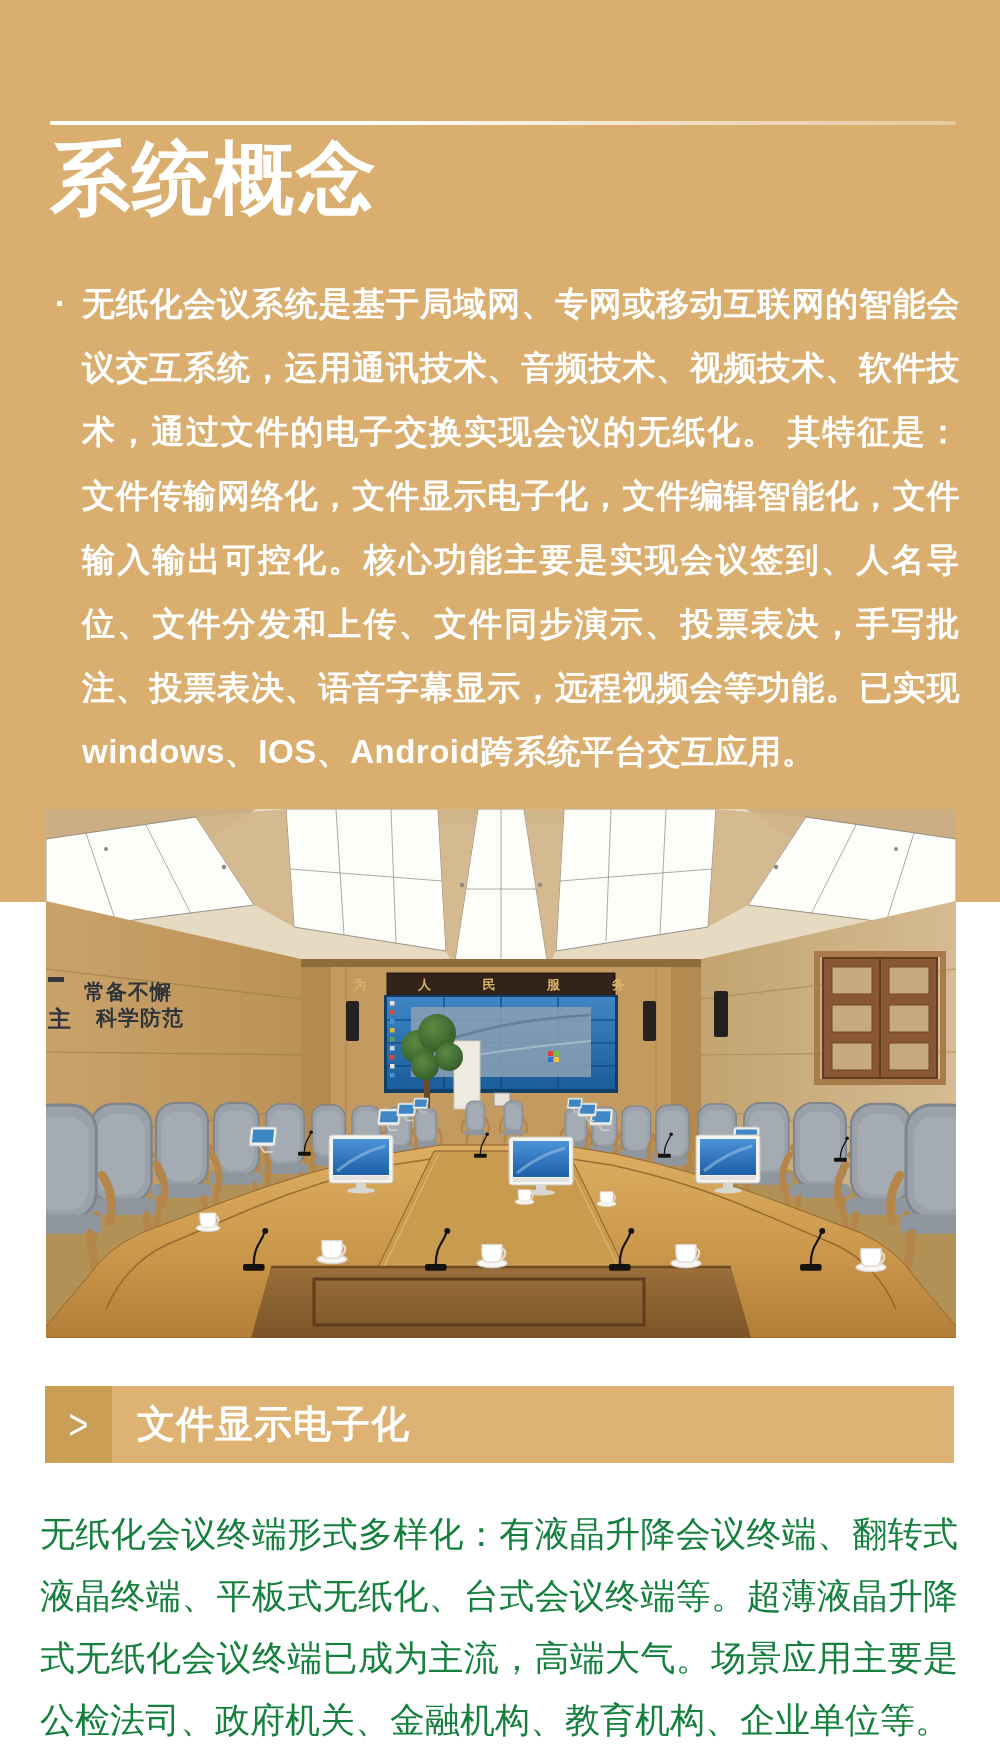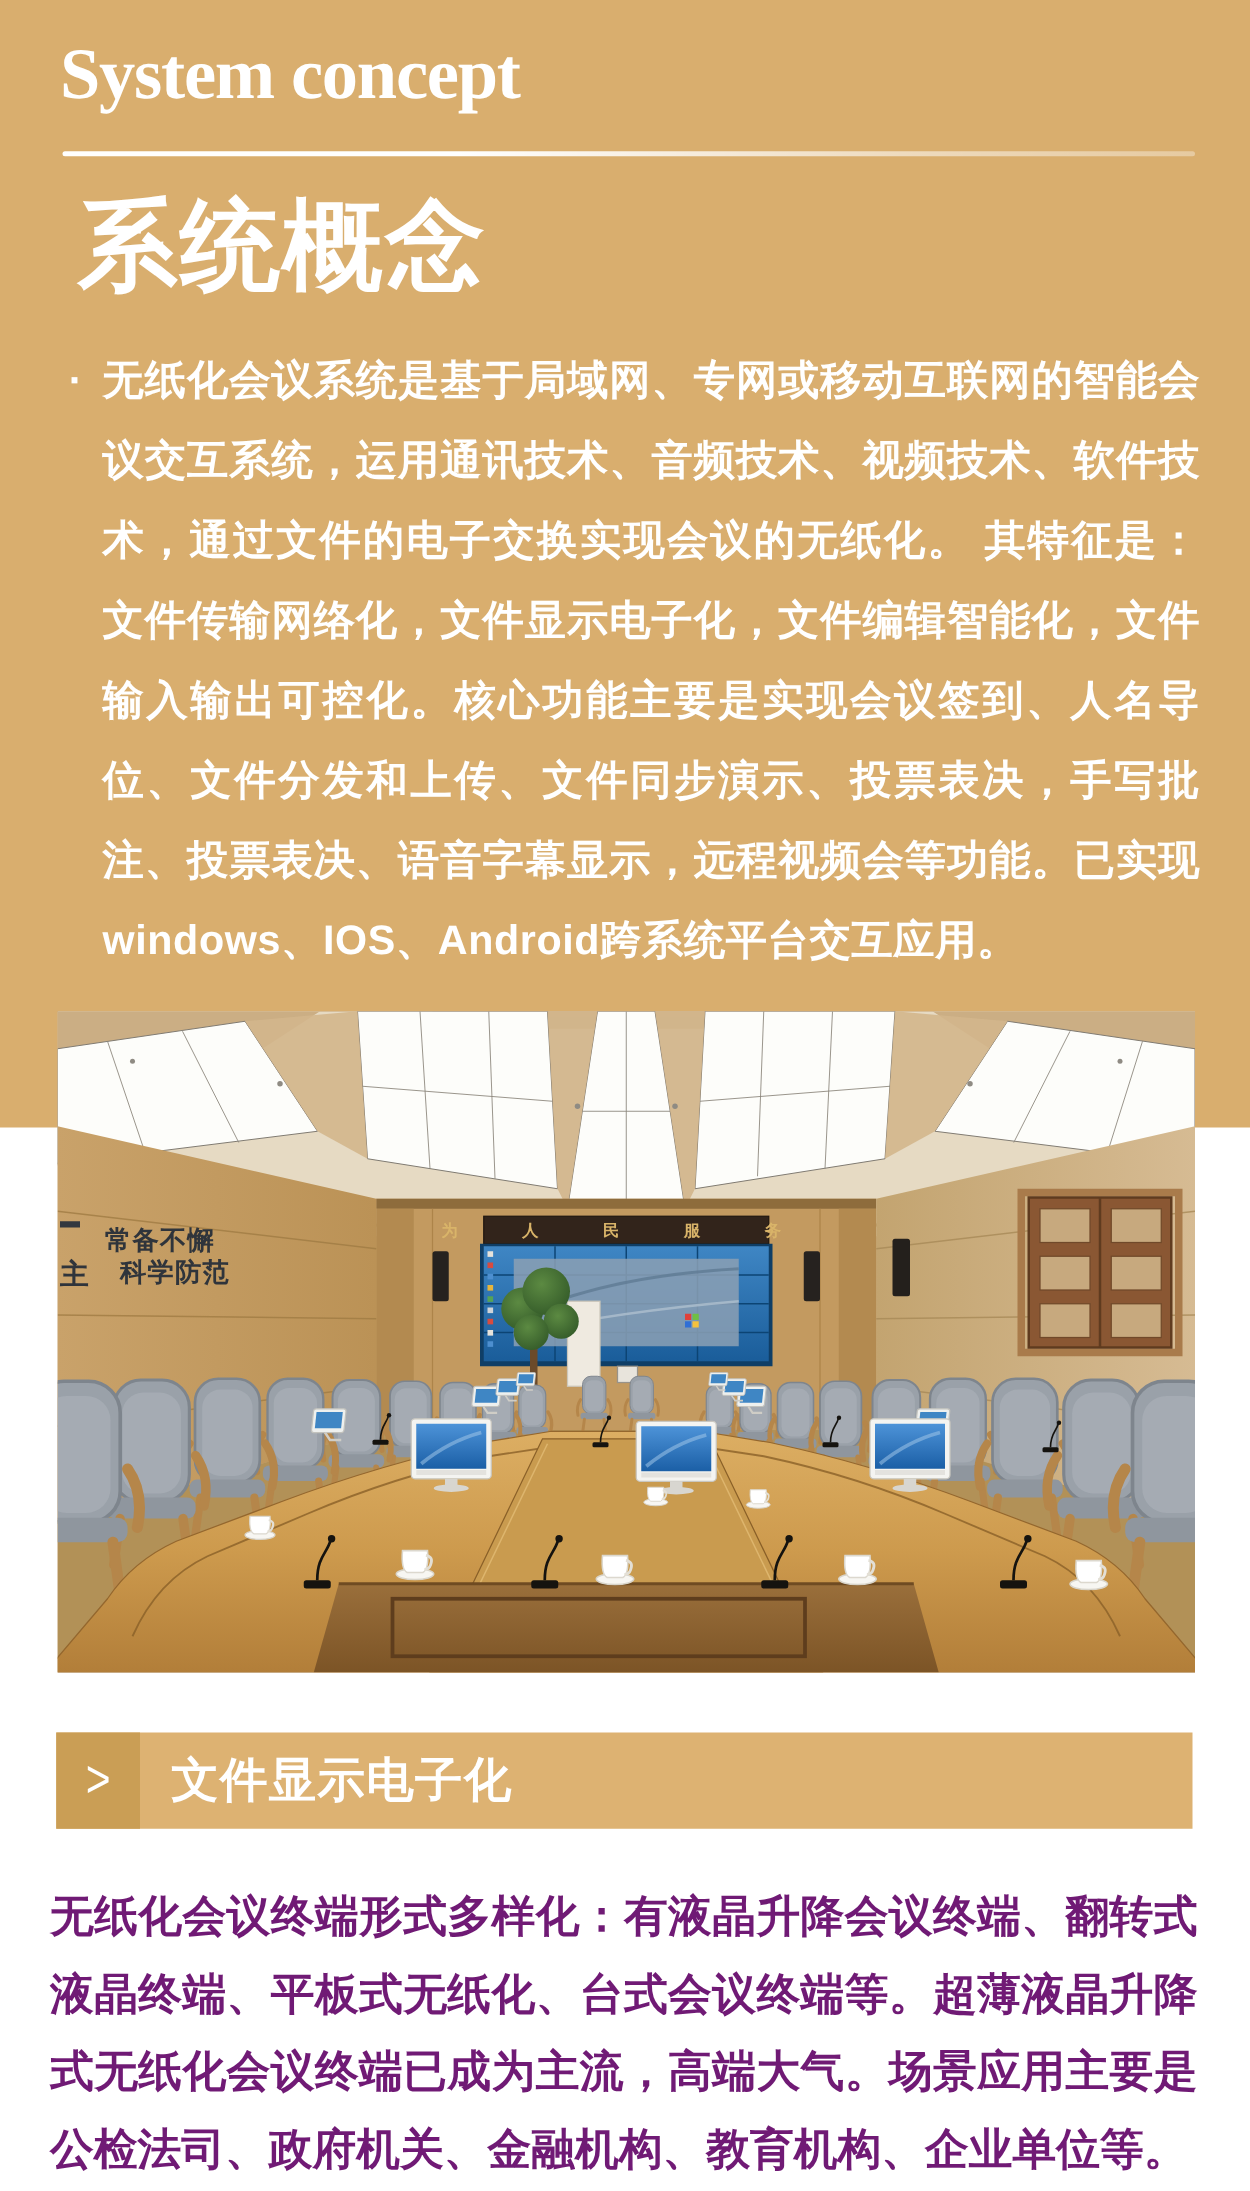--- a/index.html
+++ b/index.html
@@ -4,45 +4,44 @@
 <style>
   html,body{margin:0;padding:0;background:#ffffff;}
   .page{position:relative;width:1000px;height:1753px;background:#ffffff;overflow:hidden;
         font-family:"Liberation Sans","DejaVu Sans",sans-serif;}
   .hero{position:absolute;left:0;top:0;width:1000px;height:902px;background:#d9ae6e;}
   .title-en{position:absolute;left:48px;top:18px;margin:0;color:#ffffff;
             font-family:"Liberation Serif","DejaVu Serif",serif;font-weight:700;
             font-size:58px;letter-spacing:-1px;line-height:1.4;}
   .divider{position:absolute;left:50px;top:121px;width:906px;height:4px;border-radius:2px;
            background:linear-gradient(to right,#ffffff 0%,#ffffff 35%,rgba(255,255,255,0.55) 75%,rgba(255,255,255,0.35) 100%);}
-  .title-zh{position:absolute;left:46px;top:133px;margin:16px;color:#ffffff;
-            font-weight:700;font-size:80px;line-height:1.2;letter-spacing:2px;}
+  .title-zh{position:absolute;left:46px;top:133px;margin:4px;color:#ffffff;
+            font-weight:700;font-size:80px;line-height:1.2;letter-spacing:2px;font-family:Liberation Mono, monospace;}
   .intro{position:absolute;left:55px;top:272px;width:905px;display:flex;}
   .intro .bullet{flex:0 0 27px;color:#ffffff;font-size:33px;line-height:64px;font-weight:700;}
   .intro p{margin:0;color:#ffffff;font-size:33px;line-height:64px;font-weight:700;
            text-align:justify;letter-spacing:0.5px;}
   .photo{position:absolute;left:46px;top:809px;width:910px;height:529px;margin:0;
          overflow:hidden;background:#c9a97e;}
   .photo svg{display:block;}
   .section-bar{position:absolute;left:45px;top:1386px;width:909px;height:77px;background:#ddb272;}
   .chev-box{position:absolute;left:0;top:0;width:67px;height:77px;background:#ca9e55;
             display:flex;align-items:center;justify-content:center;}
   .chev-box span{color:#ffffff;font-size:34px;font-weight:400;transform:scaleY(1.25);}
   .bar-label{position:absolute;left:92px;top:0;height:77px;display:flex;align-items:center;
              color:#ffffff;font-size:38px;font-weight:700;letter-spacing:1px;}
-  .outro{position:absolute;left:40px;top:1503px;width:918px;margin:0;color:#701a75;
-         font-size:35px;line-height:62px;font-weight:700;text-align:justify;}
+  .outro{position:absolute;left:40px;top:1503px;width:918px;margin:0;color:#15803d;
+         font-size:35px;line-height:62px;font-weight:400;text-align:justify;}
 </style>
 </head>
 <body>
 
 <div class="page">
 
   <section class="hero">
-    <h1 class="title-en">System concept</h1>
     <div class="divider"></div>
     <h2 class="title-zh">系统概念</h2>
     <div class="intro">
       <span class="bullet">·</span>
       <p>无纸化会议系统是基于局域网、专网或移动互联网的智能会议交互系统，运用通讯技术、音频技术、视频技术、软件技术，通过文件的电子交换实现会议的无纸化。 其特征是：文件传输网络化，文件显示电子化，文件编辑智能化，文件输入输出可控化。核心功能主要是实现会议签到、人名导位、文件分发和上传、文件同步演示、投票表决，手写批注、投票表决、语音字幕显示，远程视频会等功能。已实现windows、IOS、Android跨系统平台交互应用。</p>
     </div>
   </section>
 
   <figure class="photo">
     <svg width="910" height="529" viewBox="0 0 910 529" xmlns="http://www.w3.org/2000/svg">

